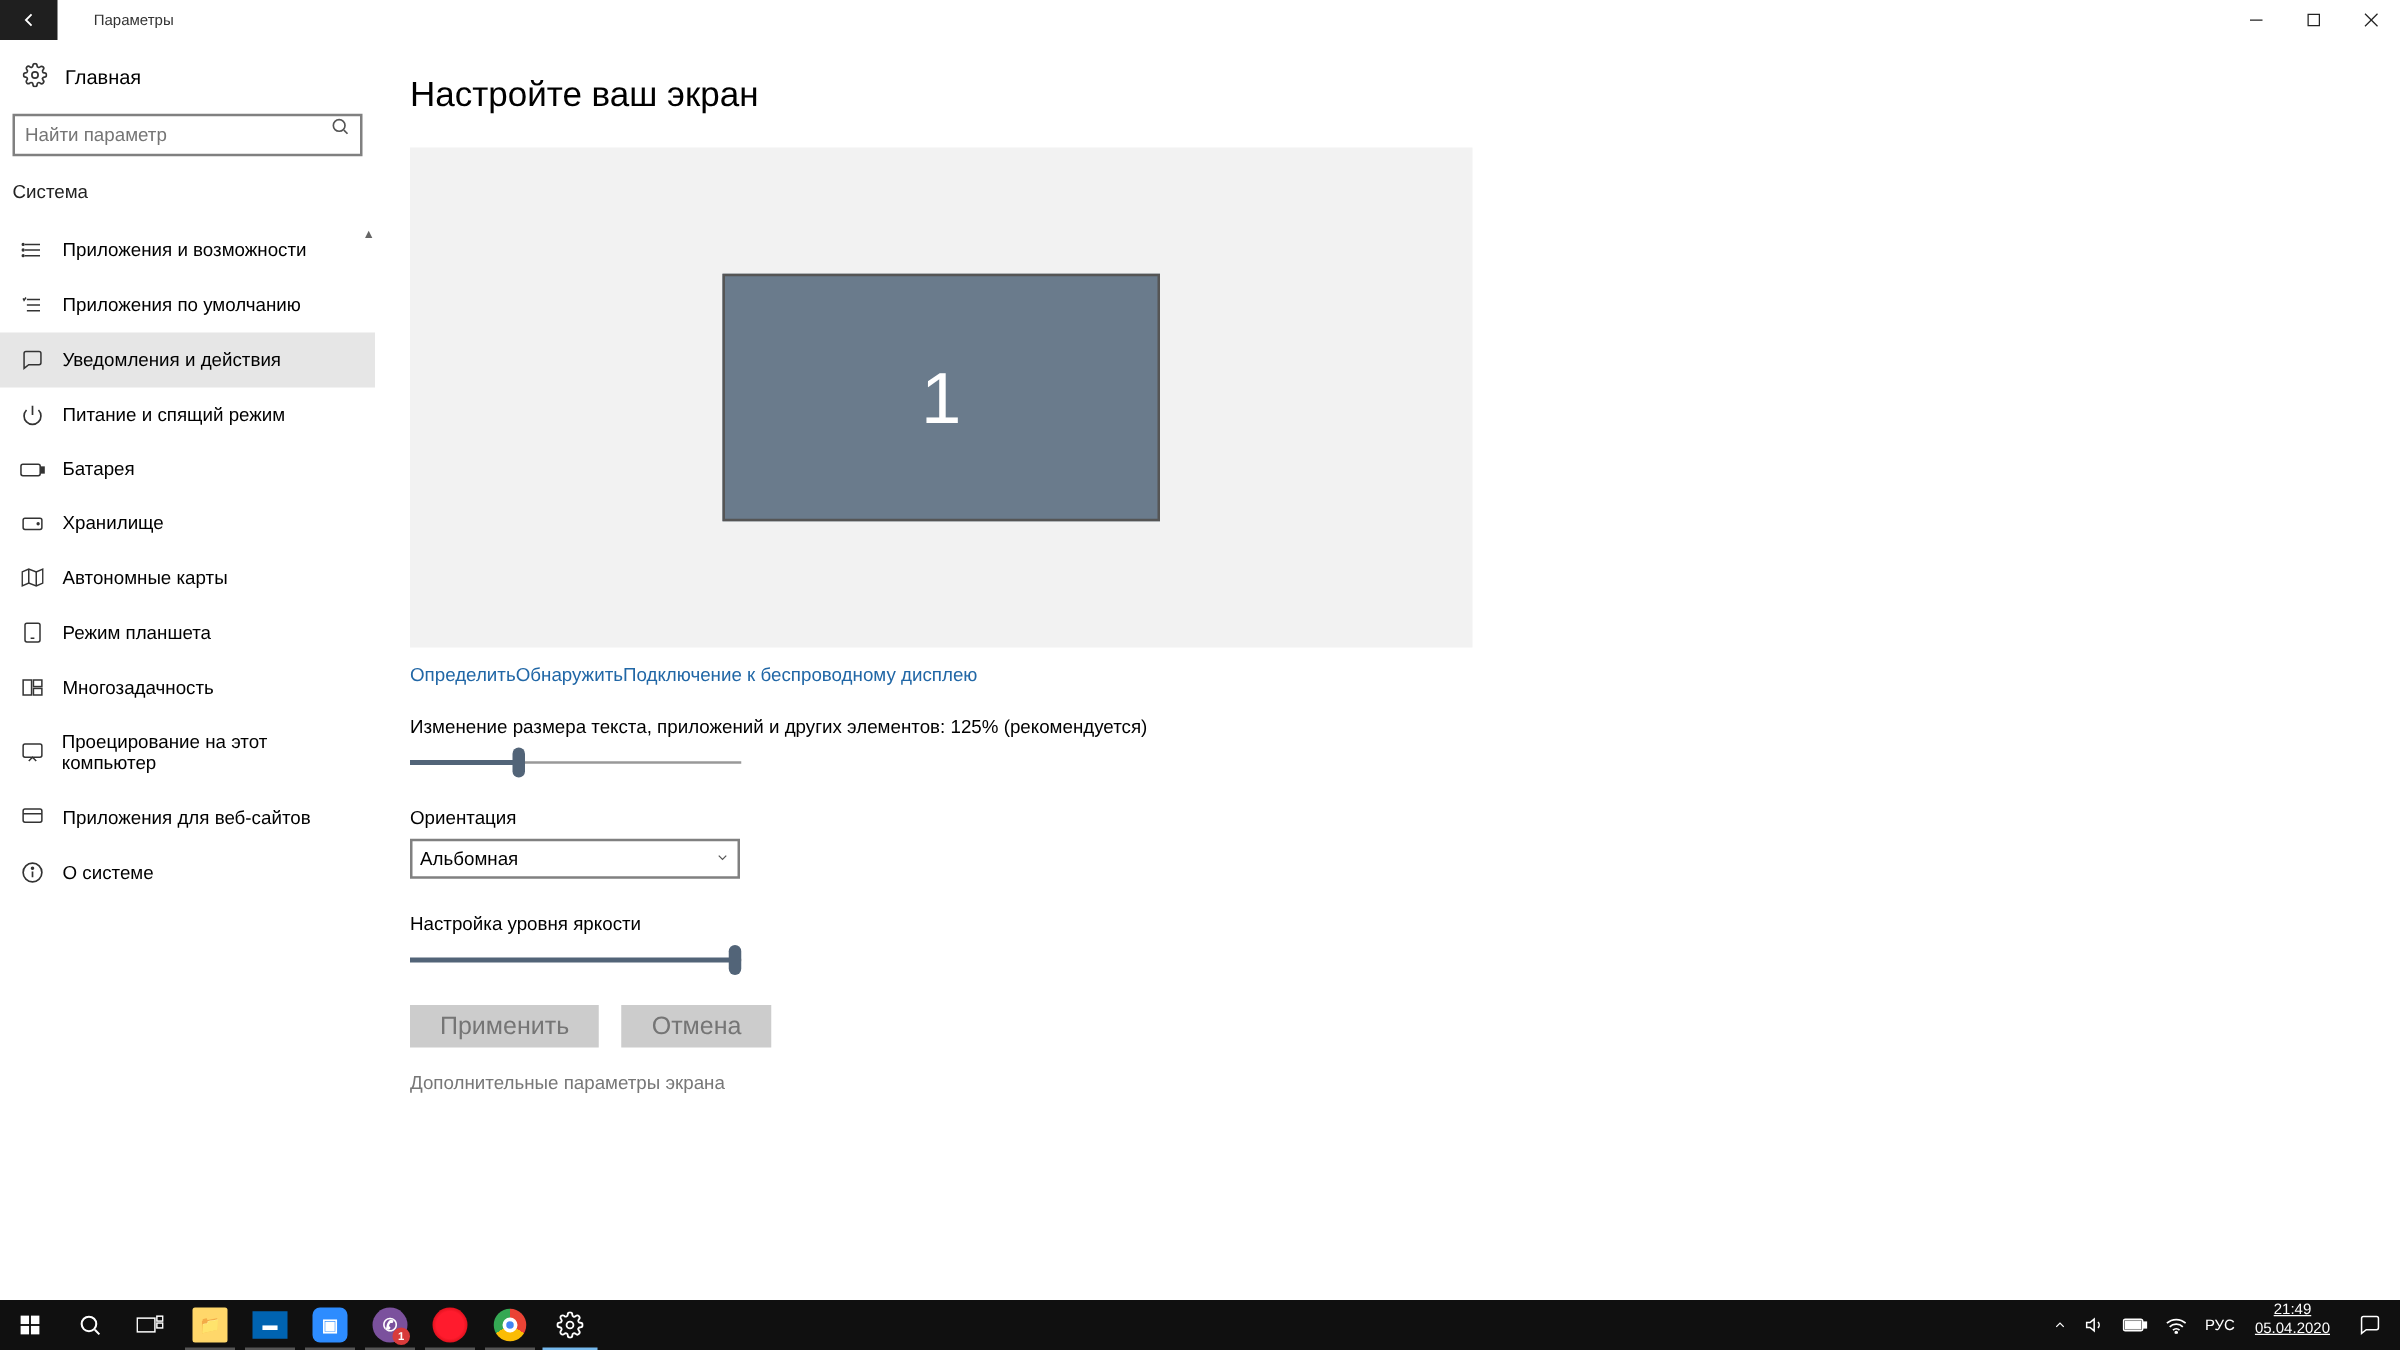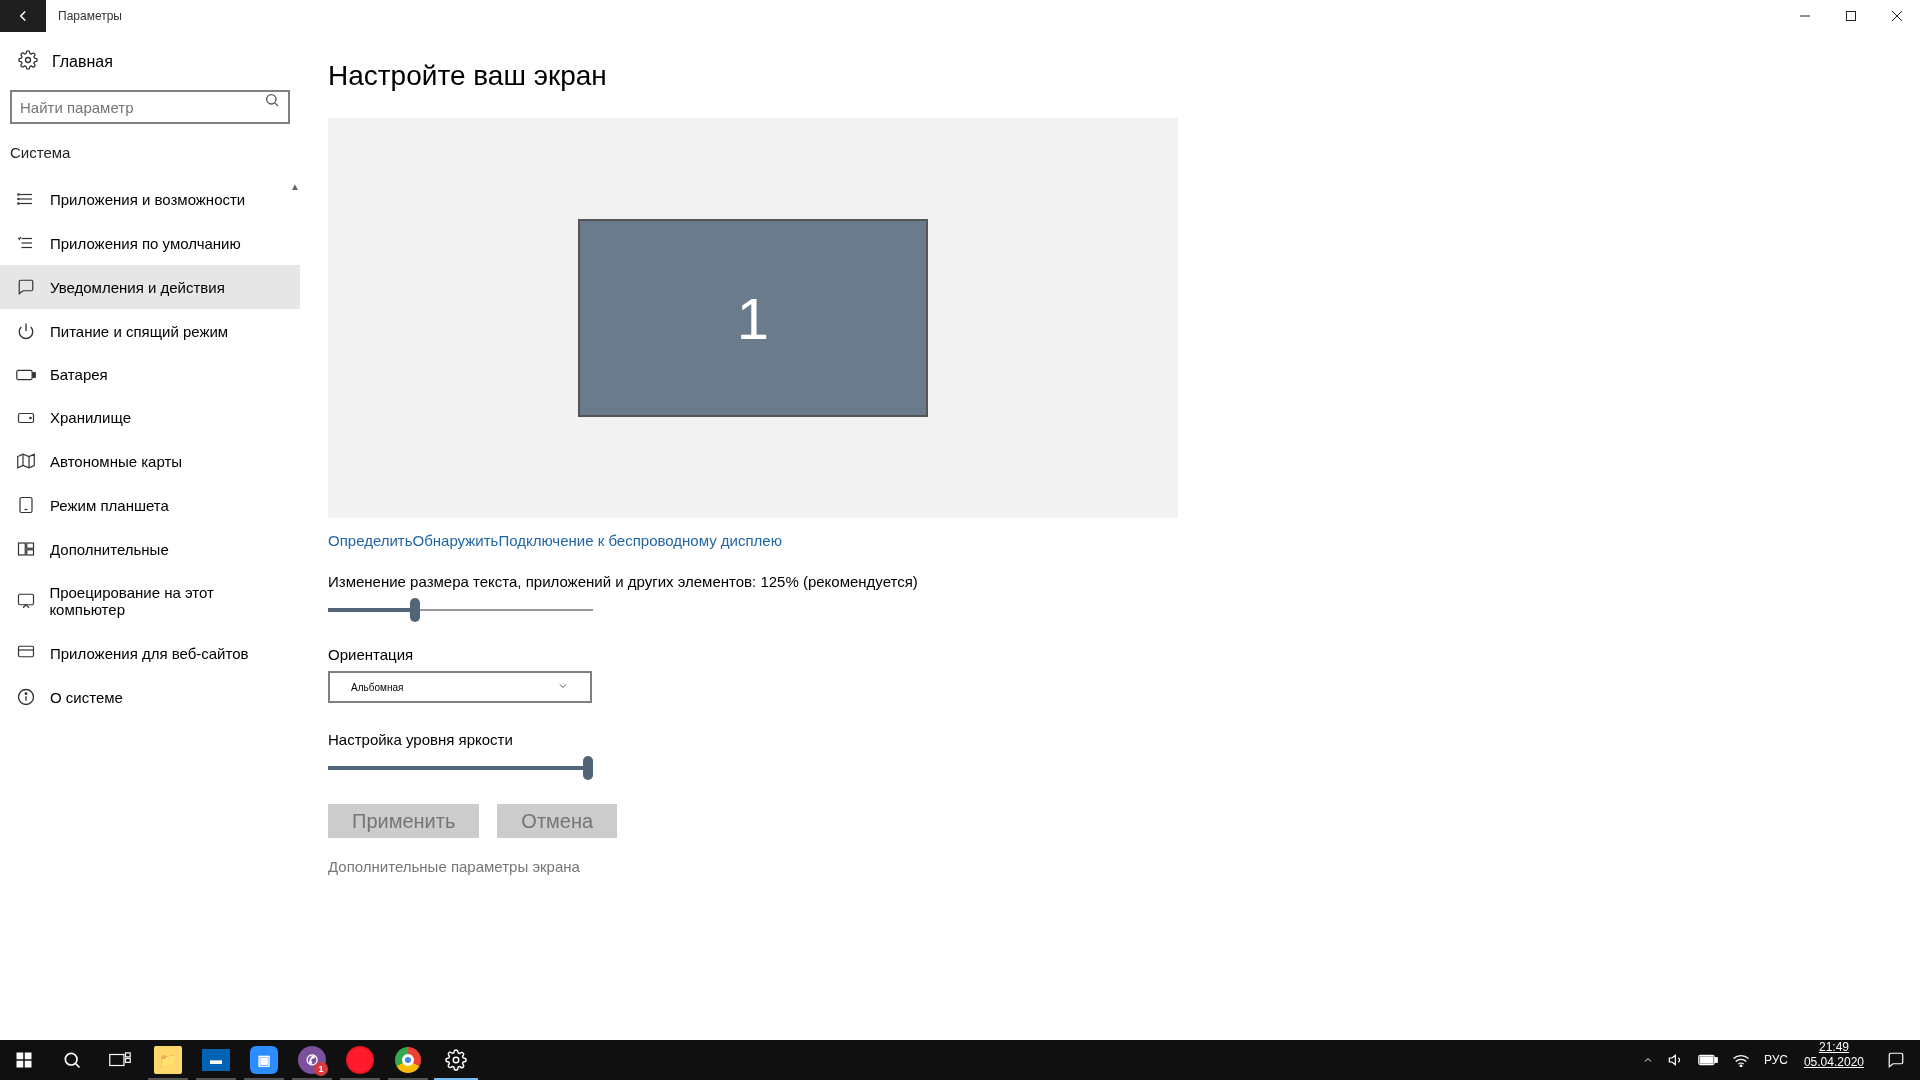--- a/index.html
+++ b/index.html
@@ -2,21 +2,21 @@
 <html><head>
 <meta charset="utf-8">
 <style>
 * { margin: 0; padding: 0; box-sizing: border-box; font-family: "Segoe UI", Tahoma, sans-serif; }
 html, body { width: 1920px; height: 1080px; overflow: hidden; background: #fff; }
 
 
 .titlebar { height: 32px; background: #fff; display: flex; align-items: stretch; font-size: 12px; color: #333; }
 .titlebar .back { width: 46px; background: #1f1f1f; display: flex; align-items: center; justify-content: center; }
 .titlebar .back svg { stroke: #fff; }
-.titlebar .title { padding-left: 12px; display: flex; align-items: center; flex: 1; }
+.titlebar .title { padding-left: 29px; display: flex; align-items: center; flex: 1; }
 .titlebar .controls { display: flex; }
 .titlebar .controls .ctl { width: 46px; display: flex; align-items: center; justify-content: center; }
 
 
 .app { display: flex; height: calc(100% - 32px - 40px); }
 .sidebar { width: 300px; background: #fff; display: flex; flex-direction: column; }
 .home-row { display: flex; align-items: center; gap: 14px; padding: 18px 14px 16px 18px; font-size: 16px; }
 .search-wrap { padding: 0 10px 16px 10px; }
 .search-box { width: 280px; height: 34px; border: 2px solid #808080; display: flex; padding: 0 8px; }
 .search-box input { flex: 1; border: none; outline: none; font-size: 15px; background: transparent; }
@@ -34,21 +34,21 @@
 .page-title { font-size: 28px; font-weight: 400; margin-bottom: 26px; }
 .display-area { width: 850px; height: 400px; background: #f2f2f2; display: flex; align-items: center; justify-content: center; }
 .monitor { width: 350px; height: 198px; background: #6a7b8c; border: 2px solid #555; display: flex; align-items: center; justify-content: center; color: #fff; font-size: 58px; font-weight: 300; }
 .link-row { display: flex; margin: 14px 0 24px 0; font-size: 15px; }
 .link-row .lnk { color: #2167a6; cursor: pointer; }
 .label { font-size: 15px; margin-bottom: 8px; }
 .slider { width: 265px; height: 24px; position: relative; margin-bottom: 24px; }
 .slider .track { position: absolute; top: 50%; left: 0; right: 0; height: 2px; background: #999; transform: translateY(-50%); }
 .slider .track .fill { position: absolute; left: 0; top: -1px; height: 4px; background: #526478; }
 .slider .thumb { position: absolute; top: 50%; width: 10px; height: 24px; background: #526478; border-radius: 5px; transform: translate(-50%, -50%); }
-.orientation-select { width: 264px; height: 32px; border: 2px solid #808080; display: flex; align-items: center; justify-content: space-between; padding: 0 21px; font-size: 10px; margin-bottom: 28px; }
+.orientation-select { width: 264px; height: 32px; border: 2px solid #808080; display: flex; align-items: center; justify-content: space-between; padding: 0 6px; font-size: 15px; margin-bottom: 28px; }
 .btn-row { display: flex; gap: 18px; }
 .btn { height: 34px; padding: 0 24px; background: #ccc; color: #757575; display: flex; align-items: center; font-size: 20px; }
 .extra-line { margin-top: 20px; font-size: 15px; color: #777; }
 
 
 .taskbar { position: fixed; bottom: 0; left: 0; right: 0; height: 40px; background: #101010; color: #fff; display: flex; align-items: stretch; font-size: 12px; }
 .taskbar .tb { width: 48px; display: flex; align-items: center; justify-content: center; position: relative; }
 .taskbar .tb.active::after { content: ""; position: absolute; bottom: 0; left: 2px; right: 2px; height: 2px; background: #76b9ed; }
 .taskbar .tb.open::after { content: ""; position: absolute; bottom: 0; left: 4px; right: 4px; height: 2px; background: #555; }
 .taskbar .spacer { flex: 1; }
@@ -207,21 +207,21 @@
             <span>Режим планшета</span>
           </div>
           <div class="nav-item">
             <span class="ic">
               <svg width="18" height="18" viewBox="0 0 24 24" fill="none" stroke="#333" stroke-width="1.6">
                 <rect x="2" y="4" width="9" height="16"></rect>
                 <rect x="13" y="4" width="9" height="7"></rect>
                 <rect x="13" y="13" width="9" height="7"></rect>
               </svg>
             </span>
-            <span>Дополнительные</span>
+            <span>Многозадачность</span>
           </div>
           <div class="nav-item">
             <span class="ic">
               <svg width="18" height="18" viewBox="0 0 24 24" fill="none" stroke="#333" stroke-width="1.6">
                 <rect x="2" y="3" width="20" height="14" rx="2"></rect>
                 <polyline points="8 21 12 17 16 21"></polyline>
               </svg>
             </span>
             <span>Проецирование на этот компьютер</span>
           </div>

